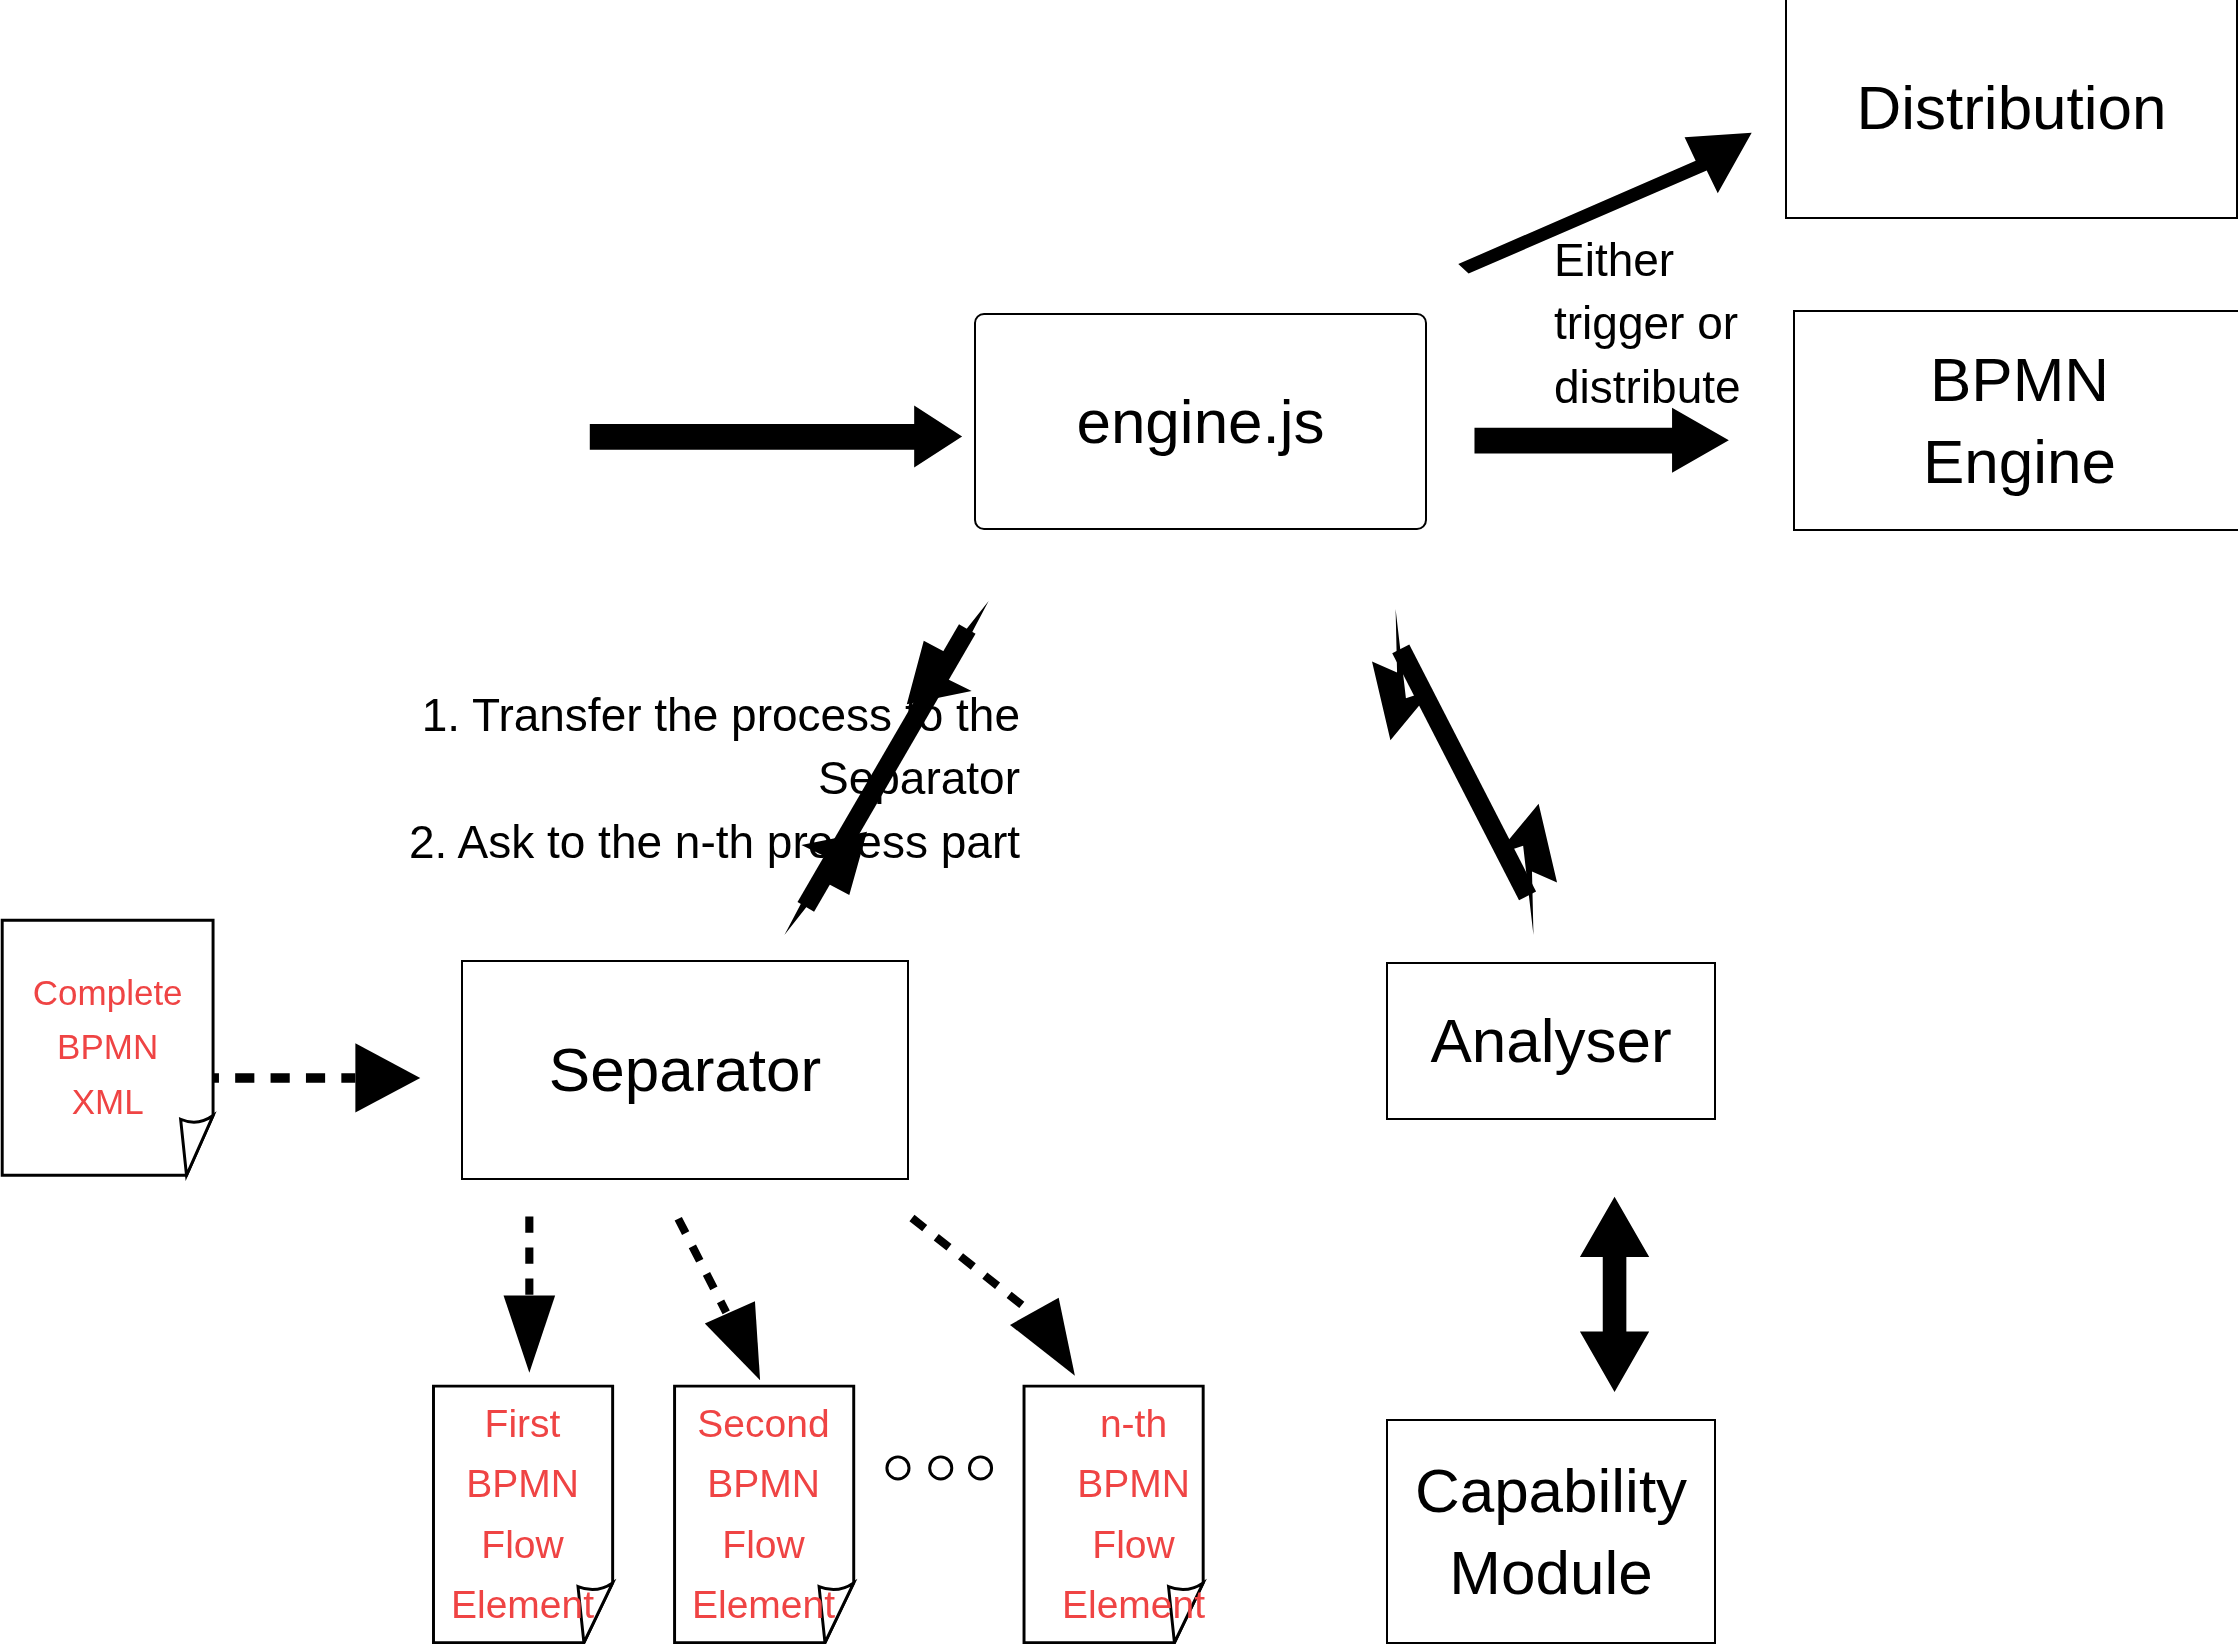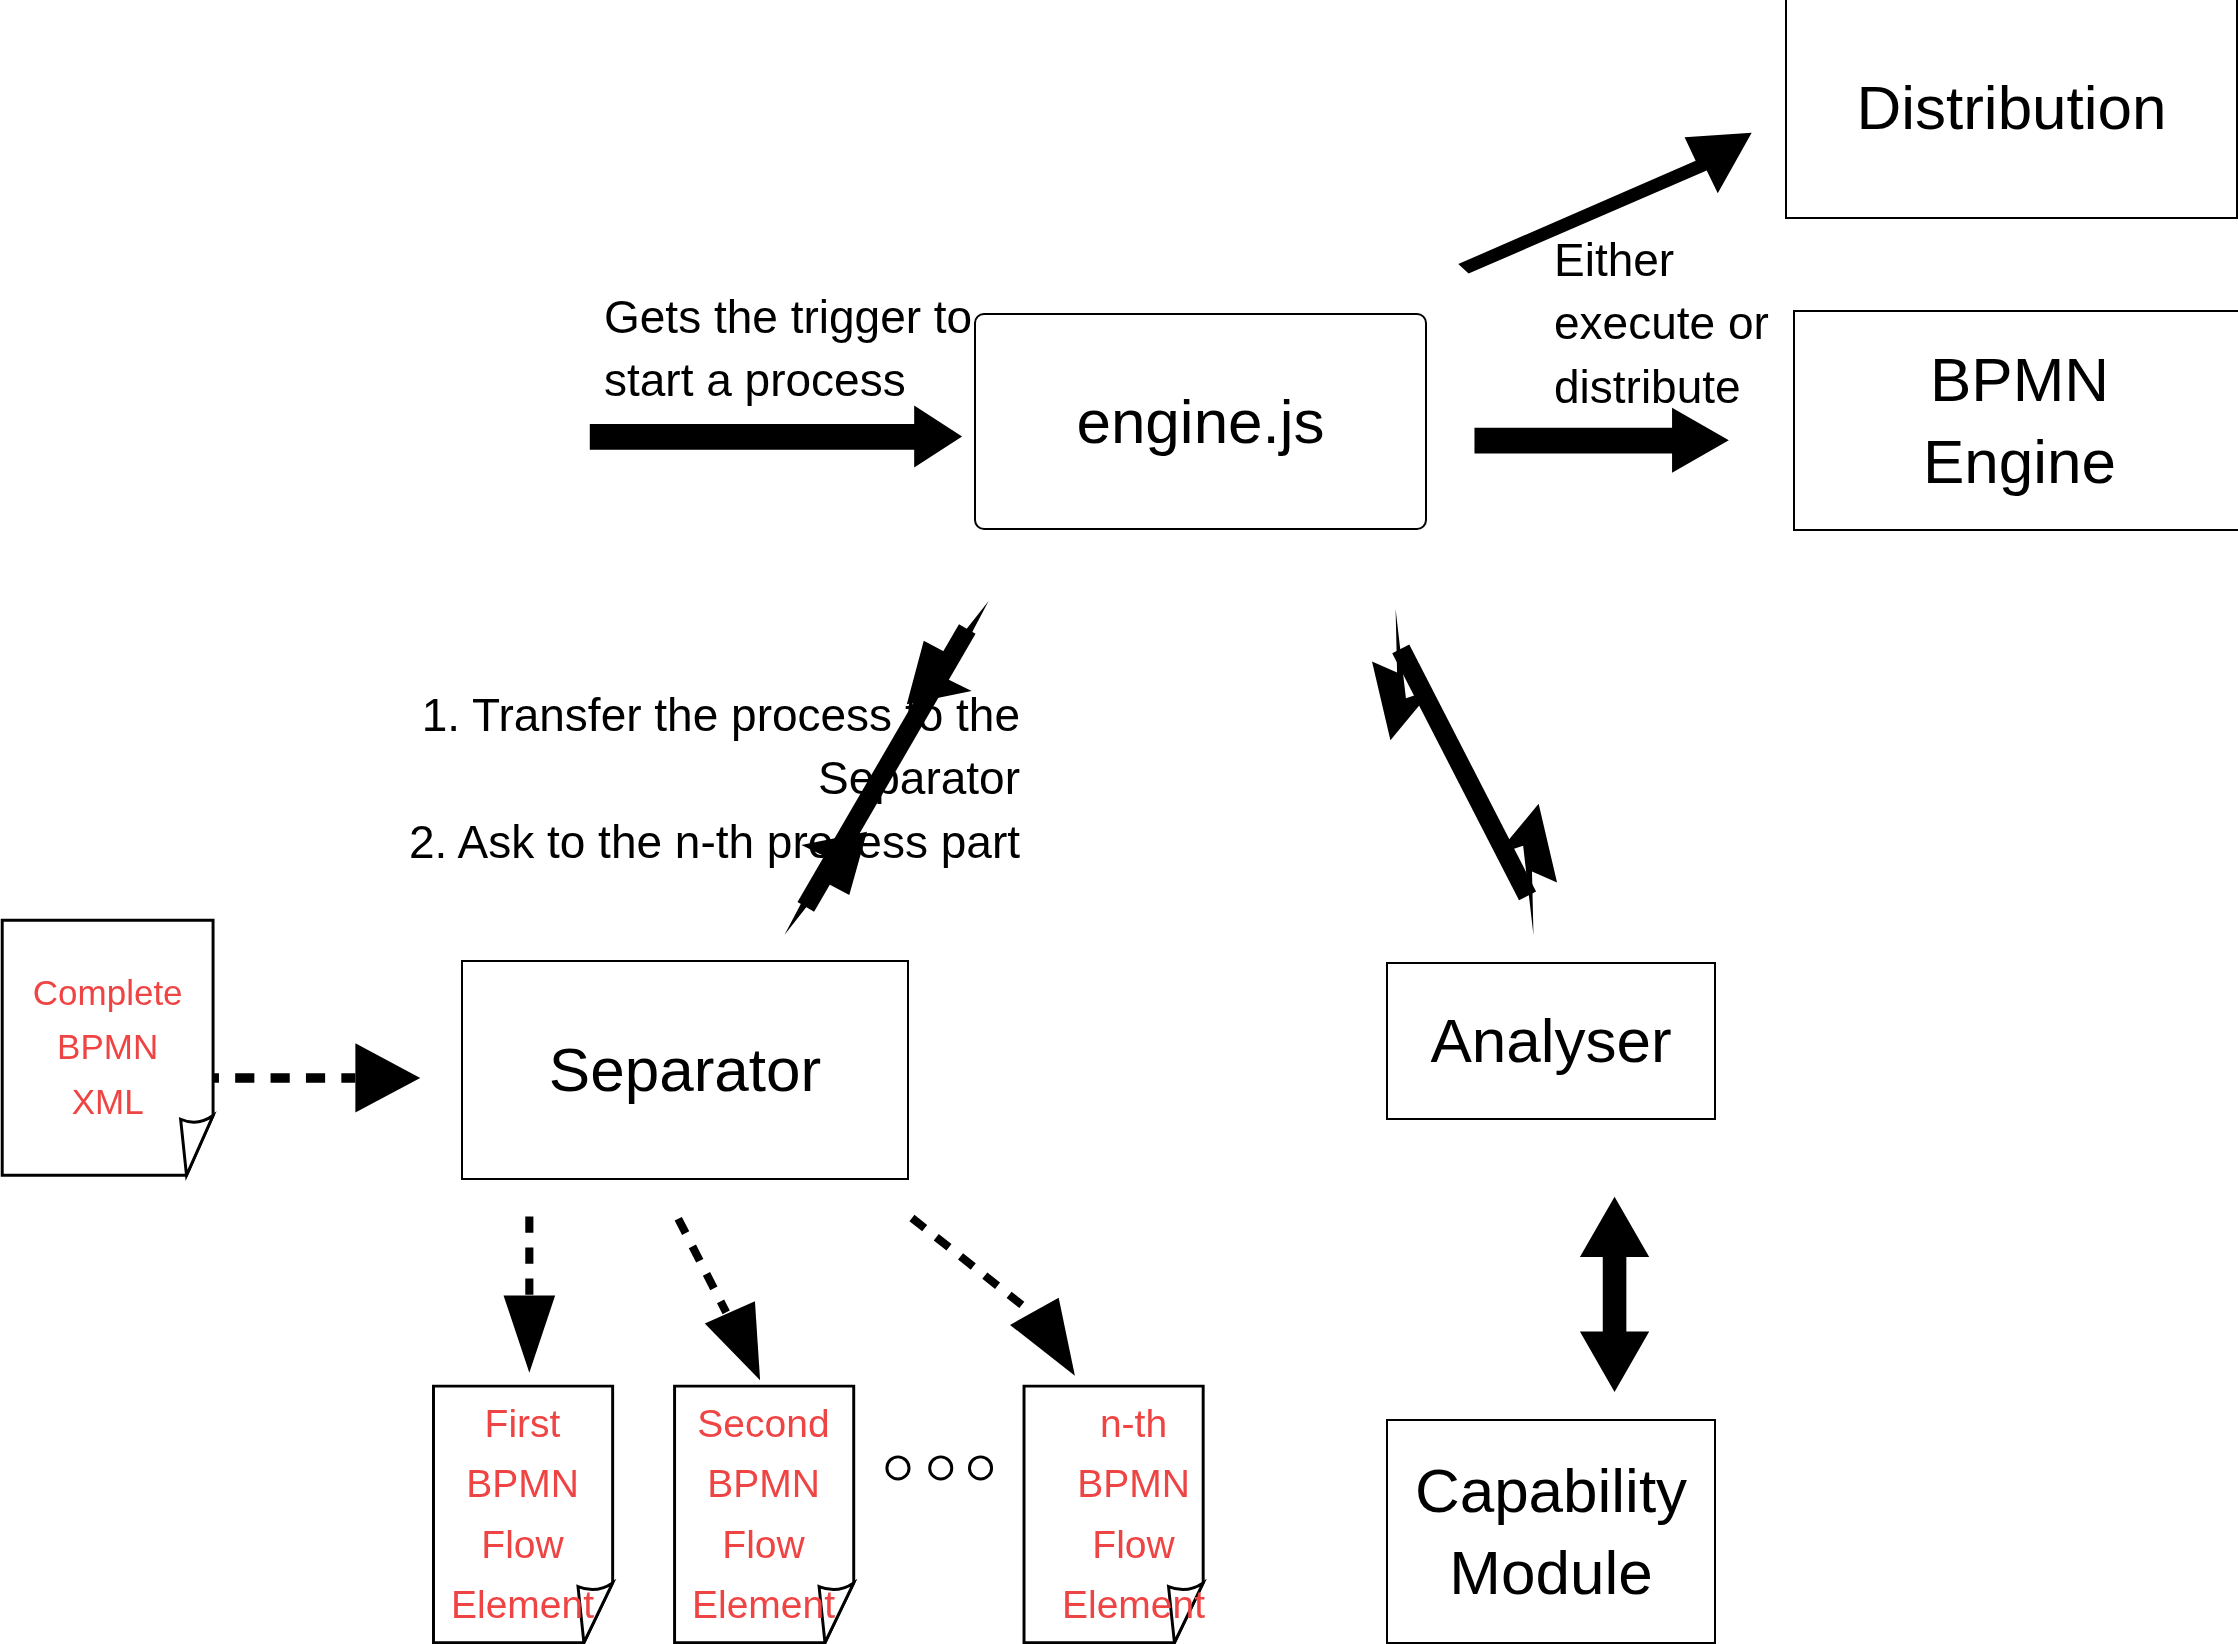--- a/index.html
+++ b/index.html
@@ -209,25 +209,23 @@
 Element</div>
   </div>
 
   <div class="doc-node" style="left:1024px; top:1386px; width:179px; height:257px;padding-left:40px;">
     <div class="doc-label sz-sm">n-th
 BPMN
 Flow
 Element</div>
   </div>
 
-  <div class="free-text sz-lg" style="left:604px; top:286px; width:413px; text-align:left;">Gets the trigger to
-start a process</div>
 
   <div class="free-text sz-lg" style="left:1554px; top:229px; width:251px; text-align:left;">Either
-execute or
+trigger or
 distribute</div>
 
   <div class="free-text sz-lg" style="left:209px; top:684px; width:811px; text-align:right;">1. Transfer the process to the Separator
 2. Ask to the n-th process part</div>
 
 
 </div>
 
 
 </body></html>

